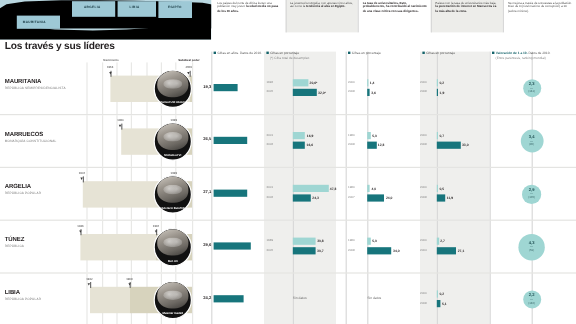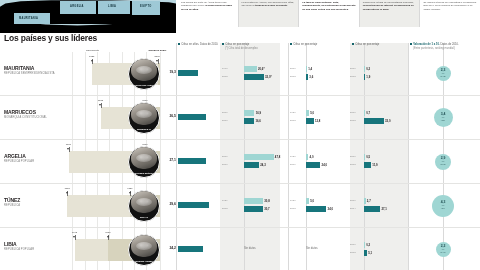--- a/index.html
+++ b/index.html
@@ -124,21 +124,21 @@
       <b>La tasa de universitarios. Esto, probablemente, ha contribuido al nacimiento de una clase crítica con sus dirigentes.</b>
     </div>
     <div class="tt shade">
       <span>Países con la tasa de universitarios más baja, </span><b>la penetración de internet en Marruecos es la más alta de la zona.</b>
     </div>
     <div class="tt">
       <span>Se mejora a través de encuestas a la población. Diez de 0 (nivel máximo de corrupción) a 10 (sobre mínimo).</span>
     </div>
   </div>
 
-  <div class="maintitle">Los países y sus líderes</div>
+  <div class="maintitle">Los través y sus líderes</div>
 
   <div class="colshade" style="left:220px;width:60px;"></div>
   <div class="colshade" style="left:350px;width:58px;"></div>
   <div class="vline" style="left:176px;"></div>
   <div class="vline" style="left:244px;"></div>
   <div class="vline" style="left:288px;"></div>
   <div class="vline" style="left:306px;"></div>
   <div class="vline" style="left:364px;"></div>
   <div class="vline" style="left:408px;"></div>
   <div class="vline" style="left:443px;"></div>

